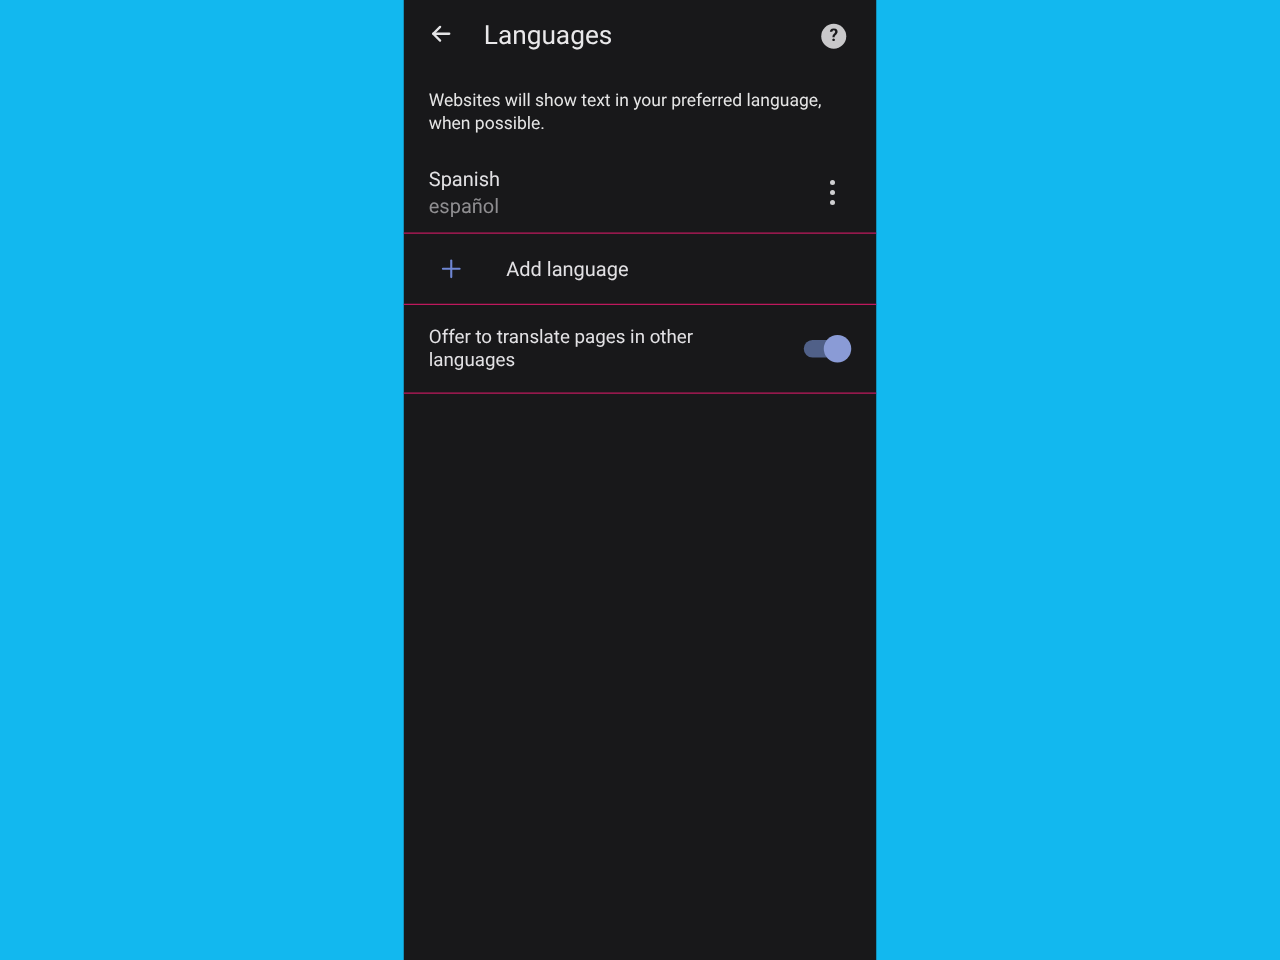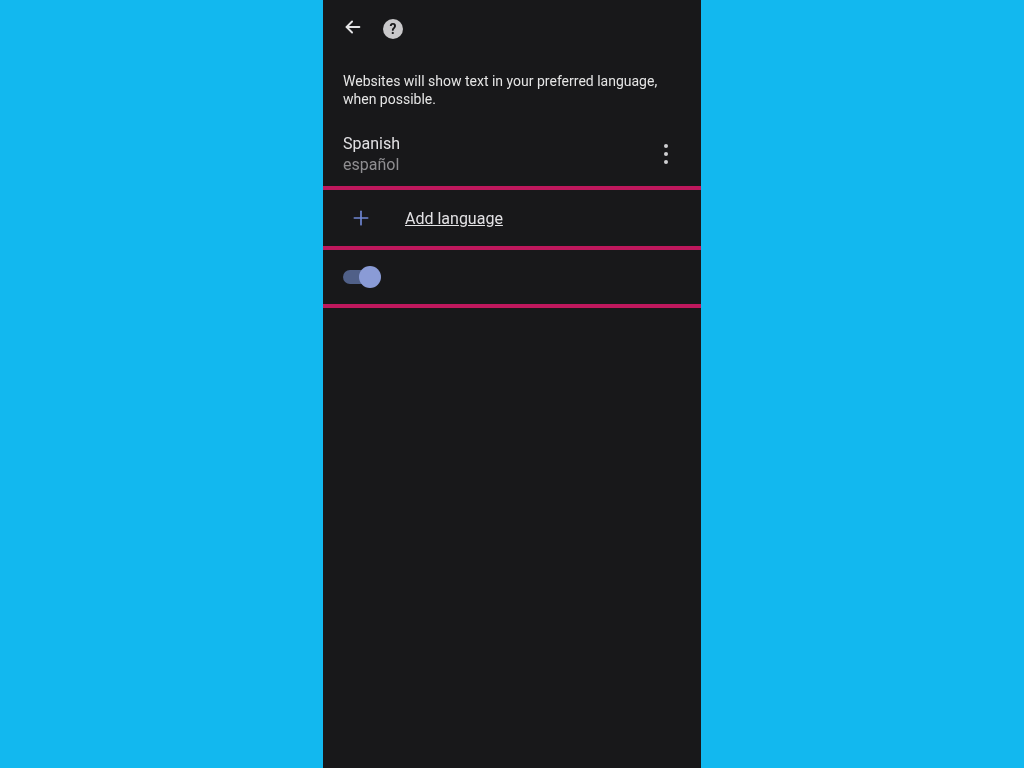--- a/index.html
+++ b/index.html
@@ -69,21 +69,21 @@
     .description {
       padding: 14px 20px 14px 20px;
       font-size: 14px;
       line-height: 18px;
       color: #e5e5e5;
     }
     .row {
       display: flex;
       align-items: center;
       padding: 14px 20px 14px 20px;
-      border-bottom: 4px solid #be185d;
+      border-bottom: 1px solid #be185d;
     }
     .lang-row {
       padding-top: 12px;
       padding-bottom: 12px;
     }
     .lang-text {
       flex: 1;
     }
     .lang-name {
       font-size: 16px;
@@ -109,21 +109,20 @@
     }
     .dots div {
       width: 4px;
       height: 4px;
       border-radius: 50%;
       background: #cfcfd1;
     }
     .add-row {
       padding: 18px 20px 18px 28px;
       cursor: pointer;
-      text-decoration: underline;
     }
     .plus-icon {
       width: 20px;
       height: 20px;
       display: flex;
       align-items: center;
       justify-content: center;
       margin-right: 34px;
     }
     .add-label {
@@ -172,20 +171,21 @@
 
   <div class="header">
     <div class="back-btn">
       <span>
         <svg width="22" height="22" viewBox="0 0 24 24" fill="none">
           <path d="M19 12H5" stroke="#e4e4e6" stroke-width="2" stroke-linecap="round"></path>
           <path d="M11 6L5 12L11 18" stroke="#e4e4e6" stroke-width="2" stroke-linecap="round" stroke-linejoin="round"></path>
         </svg>
       </span>
     </div>
+    <div class="title">Languages</div>
     <div class="help-btn">
       <div class="help-circle">?</div>
     </div>
   </div>
 
   <div class="description">Websites will show text in your preferred language, when possible.</div>
 
   <div class="row lang-row">
     <div class="lang-text">
       <div class="lang-name">Spanish</div>
@@ -204,19 +204,20 @@
     <div class="plus-icon">
       <svg width="20" height="20" viewBox="0 0 24 24">
         <path d="M12 4V20" stroke="#6f86d4" stroke-width="2" stroke-linecap="round"></path>
         <path d="M4 12H20" stroke="#6f86d4" stroke-width="2" stroke-linecap="round"></path>
       </svg>
     </div>
     <div class="add-label">Add language</div>
   </div>
 
   <div class="row toggle-row">
+    <div class="toggle-label">Offer to translate pages in other languages</div>
     <div class="switch">
       <div class="switch-track"></div>
       <div class="switch-thumb"></div>
     </div>
   </div>
 
 </div>
 
 </body></html>

